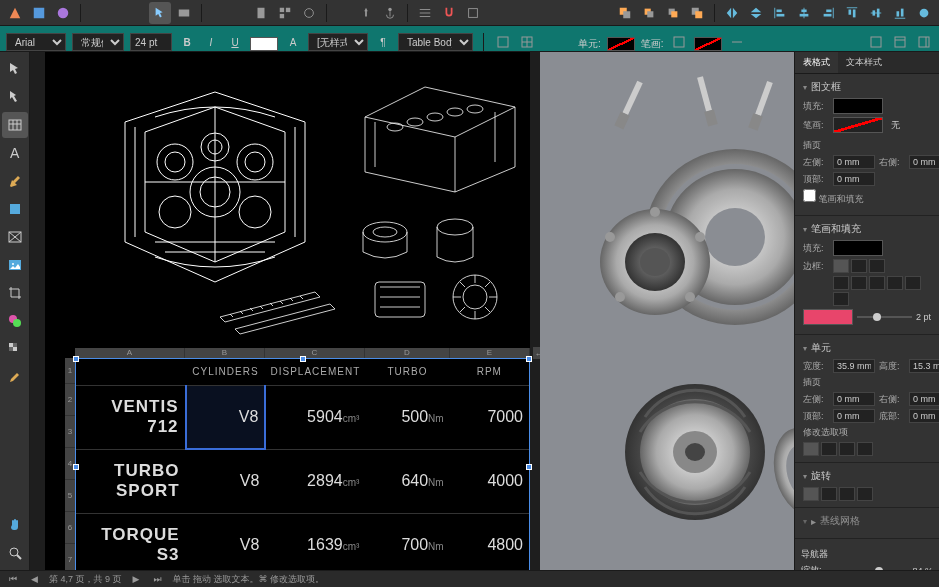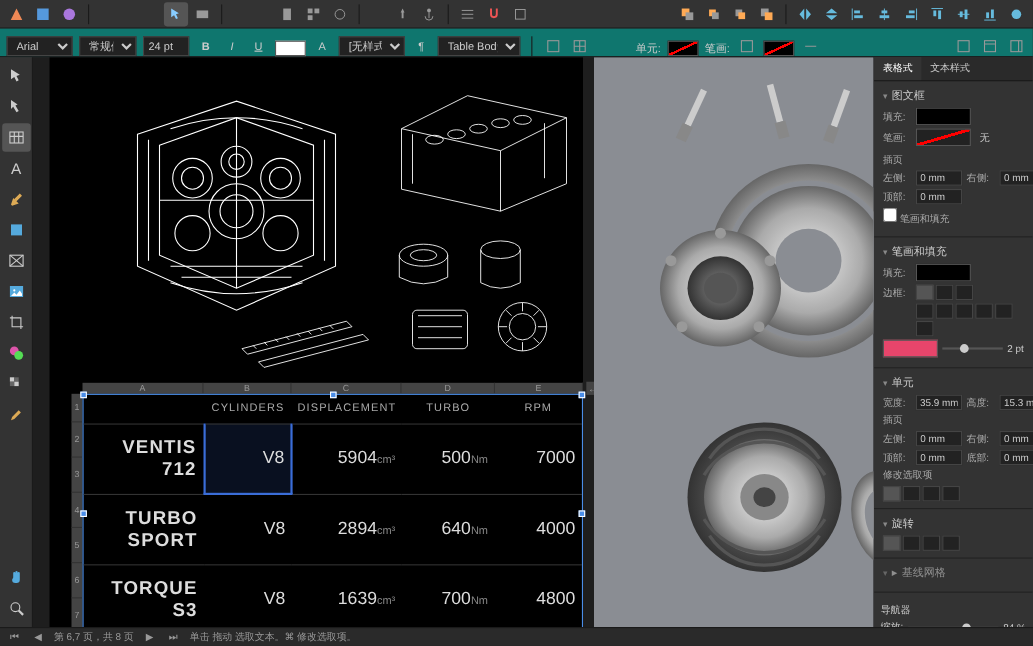--- a/index.html
+++ b/index.html
@@ -692,17 +692,17 @@
         <span>84 %</span>
       </div>
 
     </div>
   </div>
 </div>
 
 <div class="statusbar">
   <span class="sb-btn">⏮</span>
   <span class="sb-btn">◀</span>
-  <span>第 6,7 页，共 8 页</span>
+  <span>第 4,7 页，共 9 页</span>
   <span class="sb-btn">▶</span>
   <span class="sb-btn">⏭</span>
   <span>单击 拖动 选取文本。⌘ 修改选取项。</span>
 </div>
 
 </body></html>

